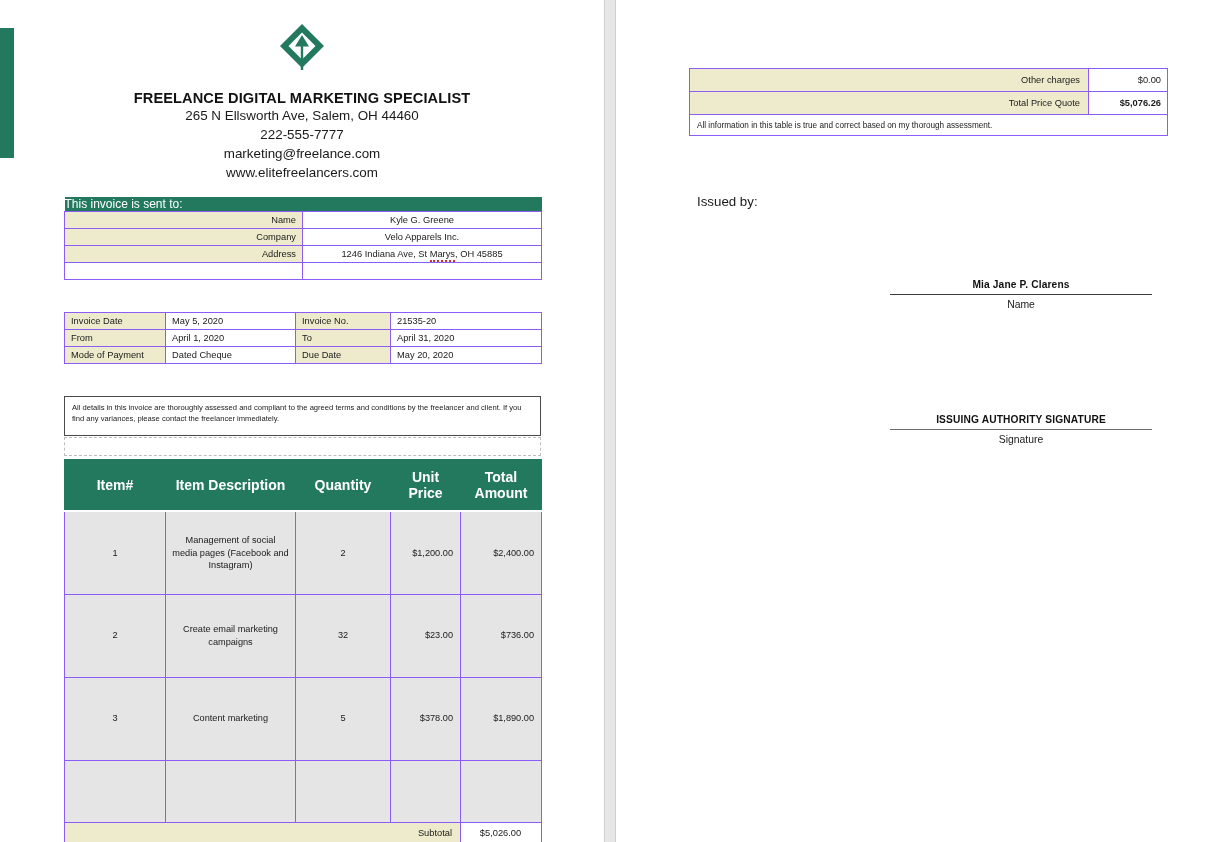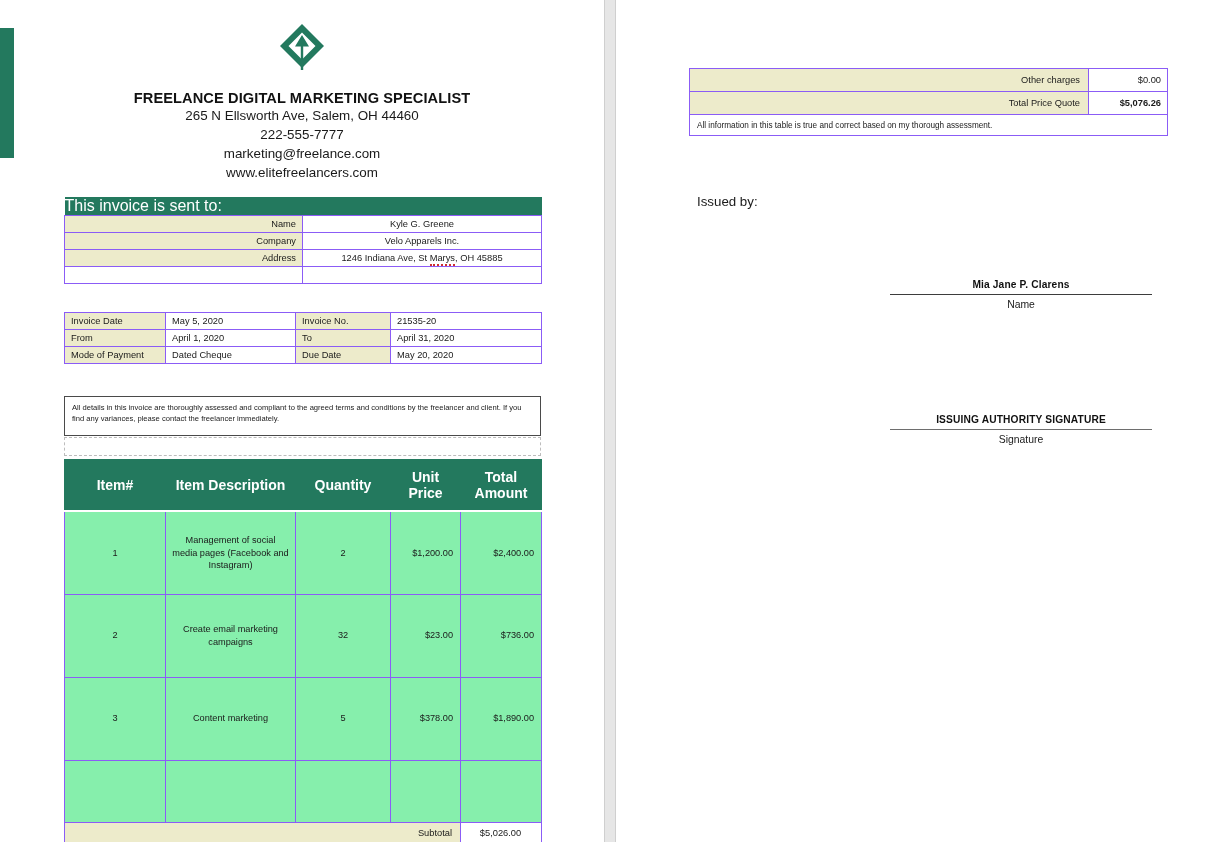--- a/index.html
+++ b/index.html
@@ -76,21 +76,21 @@
     border: 1px solid #8b5cf6;
     padding: 3px 6px;
     vertical-align: middle;
     font-weight: normal;
   }
 
   .green-band {
     background: #23795e;
     color: #ffffff;
     font-weight: bold;
-    font-size: 16px;
+    font-size: 12px;
     text-align: left;
     padding: 5px 8px;
     border: 1px solid #23795e;
     margin-left: 44px;
   }
 
   .lbl-cell {
     background: #edebcb;
     text-align: right;
     font-size: 9.3px;
@@ -151,21 +151,21 @@
     font-weight: bold;
     font-size: 14px;
     text-align: center;
     padding: 9px 4px;
     border: 1px solid #23795e;
     border-bottom: 2px solid #ffffff;
   }
   #items-table td {
     text-align: center;
     font-size: 9.2px;
-    background: #86efac;
+    background: #e5e5e5;
     line-height: 12.5px;
   }
   #items-table td.num   { text-align: center; }
   #items-table td.money { text-align: right; padding-right: 7px; }
   #items-table tr.item-row td { height: 83px; }
   #items-table tr.empty-row td { height: 62px; }
 
   #items-table tr.total-row td.tot-label {
     background: #edebcb;
     text-align: right;

